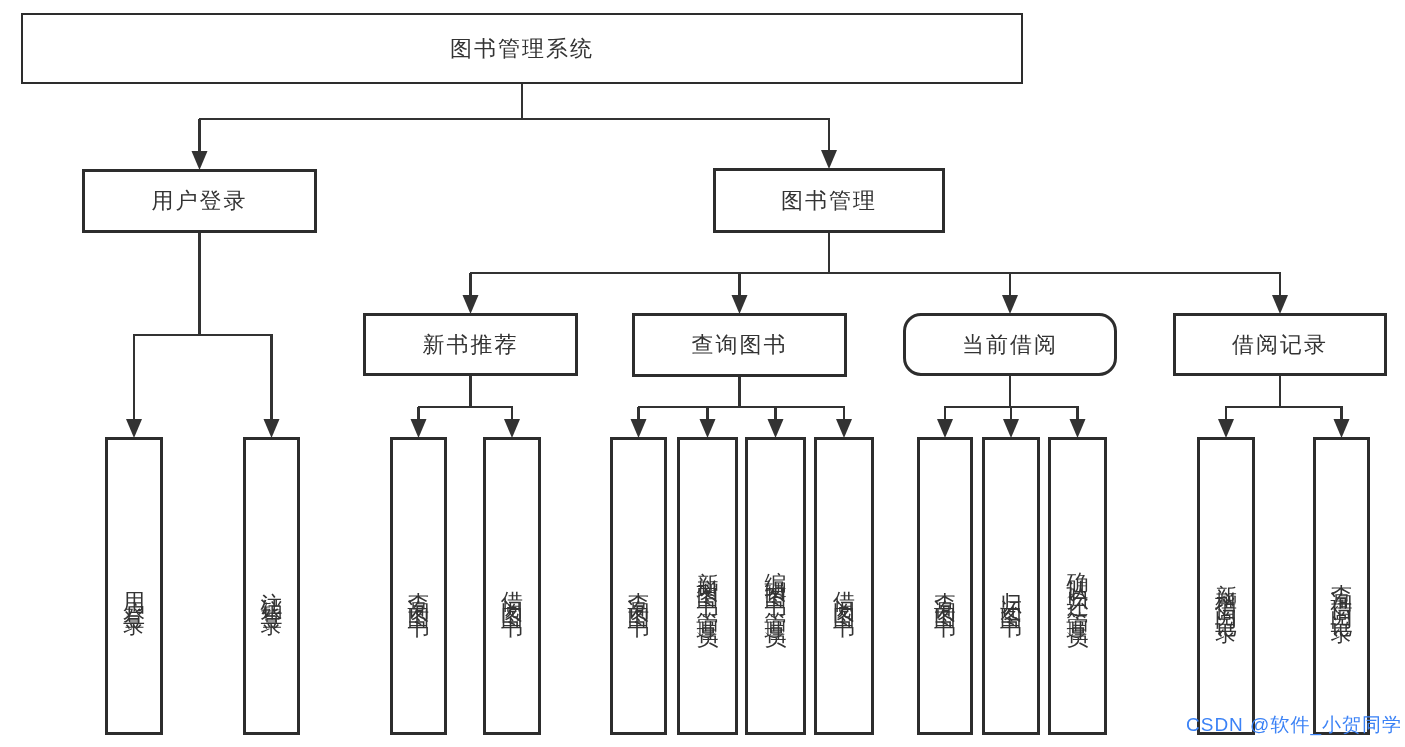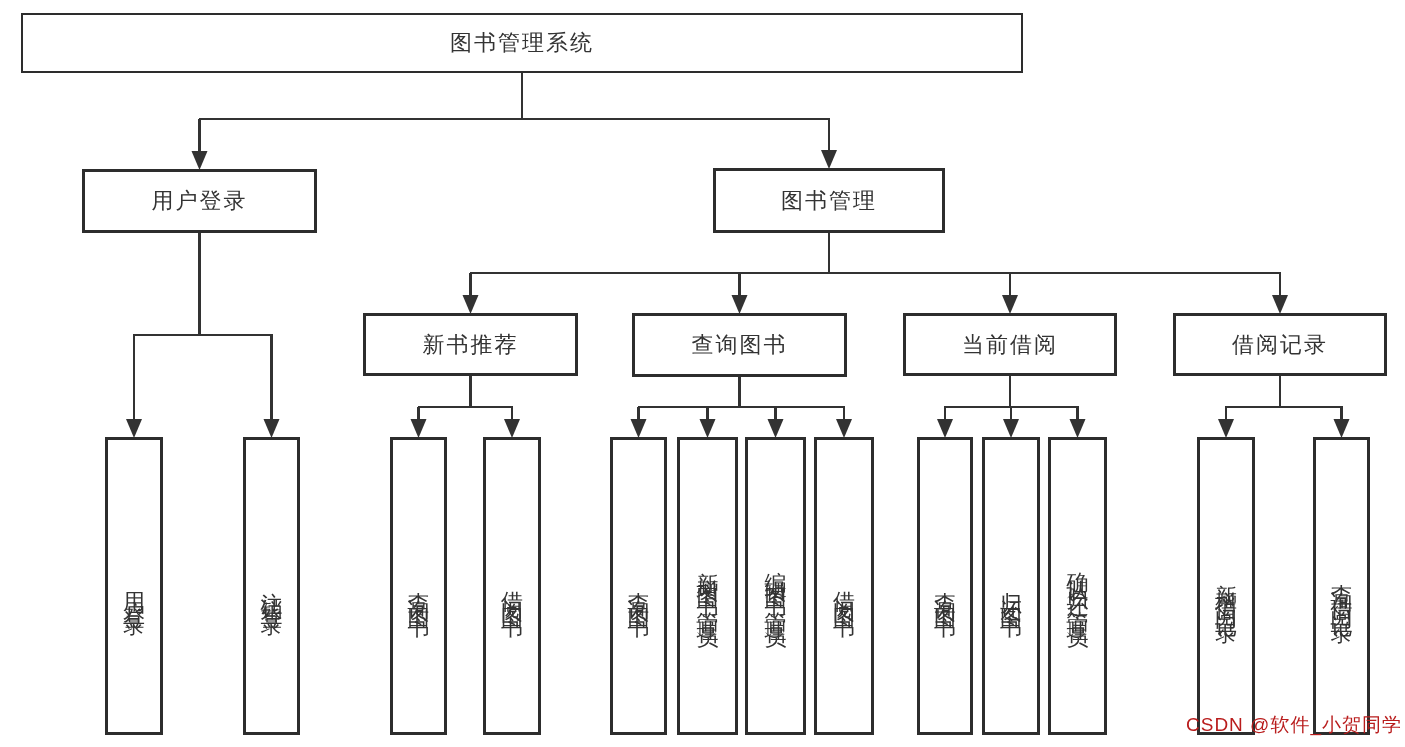--- a/index.html
+++ b/index.html
@@ -9,42 +9,42 @@
   .canvas{position:relative;width:1405px;height:747px;background:#ffffff;}
   #connectors{position:absolute;left:0;top:0;width:1405px;height:747px;pointer-events:none;}
   .node{position:absolute;box-sizing:border-box;background:#ffffff;
         border:3px solid #2d2d2d;color:#333333;
         display:flex;align-items:center;justify-content:center;
         font-size:22px;line-height:1;z-index:2;}
   .node.h span{letter-spacing:2px;white-space:nowrap;}
   .node.v span{writing-mode:vertical-rl;text-orientation:mixed;
                letter-spacing:8px;margin-bottom:-8px;white-space:nowrap;}
   
-  #n-root       {left:21px;  top:13px;  width:1002px;height:60px; border-width:2px;justify-content:center;}
+  #n-root       {left:21px;  top:13px;  width:1002px;height:71px; border-width:2px;justify-content:center;}
   #n-login      {left:82px;  top:169px; width:235px; height:64px;}
   #n-mgmt       {left:713px; top:168px; width:232px; height:65px;}
   #n-newbook    {left:363px; top:313px; width:215px; height:63px;}
   #n-borrow     {left:632px; top:313px; width:215px; height:64px;}
-  #n-current    {left:903px; top:313px; width:214px; height:63px;}
+  #n-current    {left:903px; top:313px; width:214px; height:63px;border-radius:18px;}
   #n-record     {left:1173px;top:313px; width:214px; height:63px;}
   #n-login-login {left:105px; top:437px;width:58px;height:298px;}
   #n-login-logout{left:243px; top:437px;width:57px;height:298px;}
   #n-nb-query   {left:390px; top:437px;width:57px;height:298px;}
   #n-nb-borrow  {left:483px; top:437px;width:58px;height:298px;}
   #n-bw-query   {left:610px; top:437px;width:57px;height:298px;}
   #n-bw-add     {left:677px; top:437px;width:61px;height:298px;}
   #n-bw-edit    {left:745px; top:437px;width:61px;height:298px;}
   #n-bw-borrow  {left:814px; top:437px;width:60px;height:298px;}
   #n-cur-query  {left:917px; top:437px;width:56px;height:298px;}
   #n-cur-return {left:982px; top:437px;width:58px;height:298px;}
   #n-cur-confirm{left:1048px;top:437px;width:59px;height:298px;}
   #n-rec-add    {left:1197px;top:437px;width:58px;height:298px;}
   #n-rec-query  {left:1313px;top:437px;width:57px;height:298px;}
   .watermark{position:absolute;left:1186px;top:712px;z-index:3;
-             font-size:19px;color:#b91c1c;letter-spacing:1px;white-space:nowrap;}
+             font-size:19px;color:#3b82f6;letter-spacing:1px;white-space:nowrap;}
 </style>
 </head>
 <body>
 
 <div class="canvas">
   <svg id="connectors" xmlns="http://www.w3.org/2000/svg" viewBox="0 0 1405 747">
       <line x1="522" y1="70" x2="522" y2="119" stroke="#323232" stroke-width="2.5" shape-rendering="crispEdges"></line>
       <line x1="198.5" y1="119" x2="830" y2="119" stroke="#323232" stroke-width="2.5" shape-rendering="crispEdges"></line>
       <line x1="199.5" y1="119" x2="199.5" y2="155" stroke="#323232" stroke-width="2.5" shape-rendering="crispEdges"></line>
       <polygon points="191.5,151 207.5,151 199.5,170" fill="#323232"></polygon>

